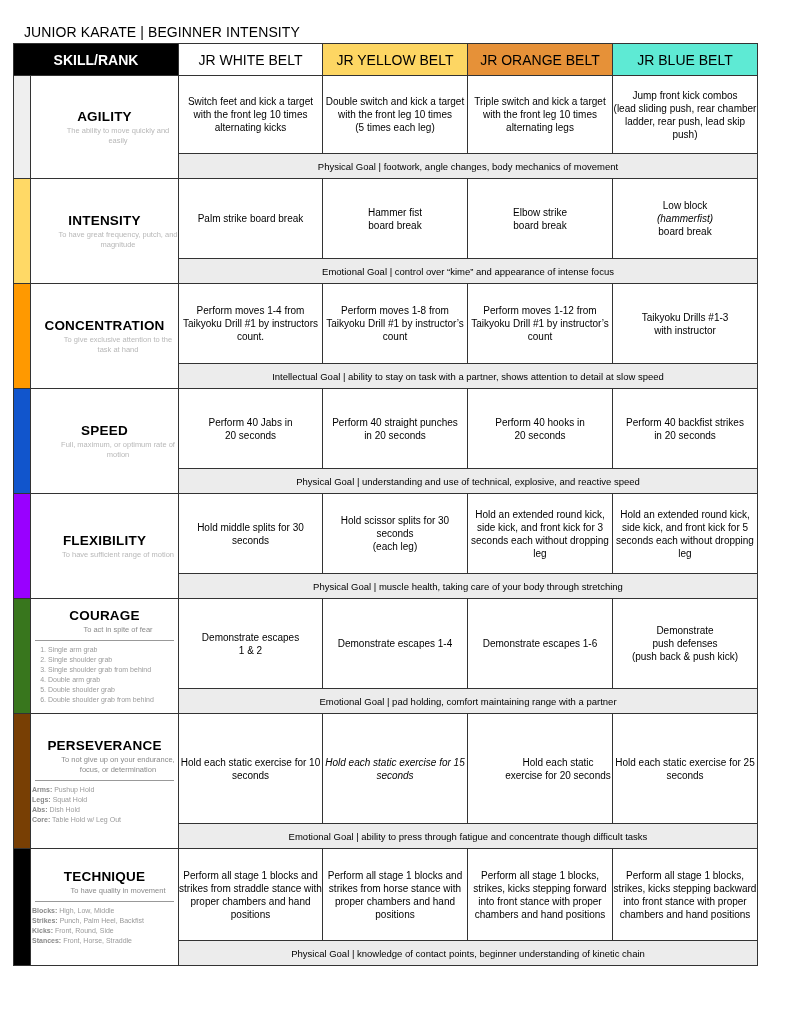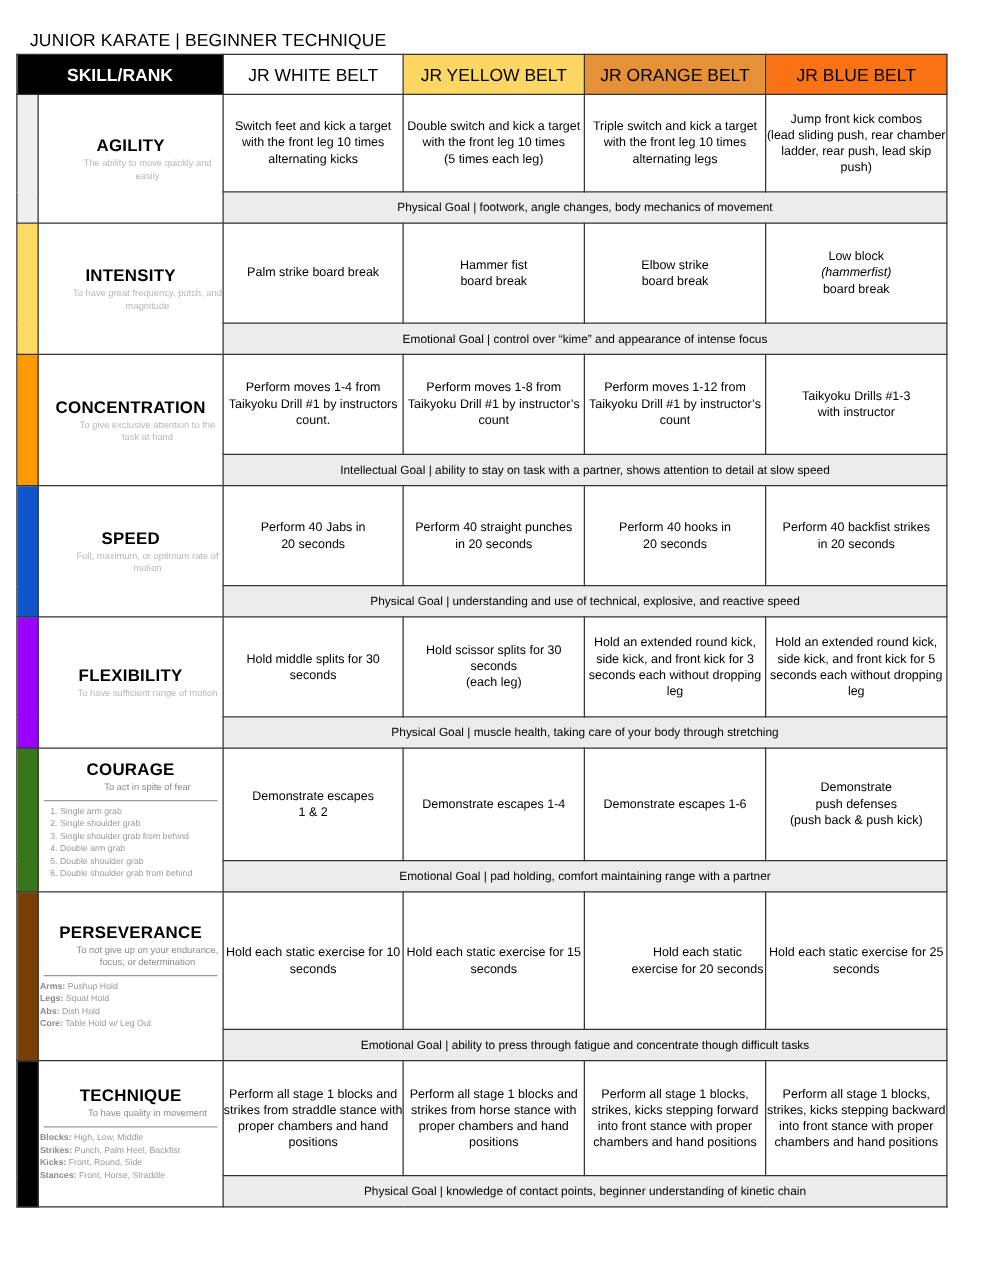--- a/index.html
+++ b/index.html
@@ -18,38 +18,38 @@
   .skill-list { text-align: left; font-size: 7px; color: #9a9a9a; line-height: 10px; padding-left: 1px; }
   .skill-list ol { margin: 0; padding-left: 16px; }
   .skill-list b { font-weight: bold; color: #8a8a8a; }
   td.cell { text-align: center; vertical-align: middle; font-size: 10px; line-height: 13px; padding: 0 5px; }
   td.goal { background: #ececec; text-align: center; vertical-align: middle; font-size: 9.5px; height: 24px; }
   .it { font-style: italic; }
 </style>
 </head>
 <body>
 
-<div class="page-title">JUNIOR KARATE | BEGINNER TECHNIQUE</div>
+<div class="page-title">JUNIOR KARATE | BEGINNER INTENSITY</div>
 
 <table class="curr">
   <colgroup>
     <col style="width:17px">
     <col style="width:148px">
     <col style="width:144px">
     <col style="width:145px">
     <col style="width:145px">
     <col style="width:145px">
   </colgroup>
   <thead>
     <tr>
       <th class="hdr hdr-skill" colspan="2">SKILL/RANK</th>
       <th class="hdr" style="background:#ffffff">JR WHITE BELT</th>
       <th class="hdr" style="background:#fdd663">JR YELLOW BELT</th>
       <th class="hdr" style="background:#e69138">JR ORANGE BELT</th>
-      <th class="hdr" style="background:#f97316">JR BLUE BELT</th>
+      <th class="hdr" style="background:#5eead4">JR BLUE BELT</th>
     </tr>
   </thead>
   <tbody id="tbody">
       <tr style="height: 78px;">
         <td class="stripe" rowspan="2" style="background: rgb(239, 239, 239);"></td>
         <td class="skill" rowspan="2">
           <div class="skill-name">AGILITY</div>
           <div class="skill-desc">The ability to move quickly and easily</div>
         </td>
         <td class="cell" style="white-space: pre-line;">Switch feet and kick a target with the front leg 10 times alternating kicks</td>
@@ -165,21 +165,21 @@
           <div class="skill-desc dark">To not give up on your endurance, focus, or determination</div>
           <hr class="skill-rule">
           <div class="skill-list">
             <div><b>Arms:</b> <span>Pushup Hold</span></div>
             <div><b>Legs:</b> <span>Squat Hold</span></div>
             <div><b>Abs:</b> <span>Dish Hold</span></div>
             <div><b>Core:</b> <span>Table Hold w/ Leg Out</span></div>
           </div>
         </td>
         <td class="cell" style="white-space: pre-line;">Hold each static exercise for 10 seconds</td>
-        <td class="cell" style="white-space: pre-line;">Hold each static exercise for 15 seconds</td>
+        <td class="cell" style="white-space: pre-line; font-style: italic;">Hold each static exercise for 15 seconds</td>
         <td class="cell" style="white-space: pre-line; padding-left: 36px;">Hold each static exercise for 20 seconds</td>
         <td class="cell" style="white-space: pre-line;">Hold each static exercise for 25 seconds</td>
       </tr>
       <tr>
         <td class="goal" colspan="4">Emotional Goal | ability to press through fatigue and concentrate though difficult tasks</td>
       </tr>
       <tr style="height: 92px;">
         <td class="stripe" rowspan="2" style="background: rgb(0, 0, 0);"></td>
         <td class="skill" rowspan="2">
           <div class="skill-name">TECHNIQUE</div>

